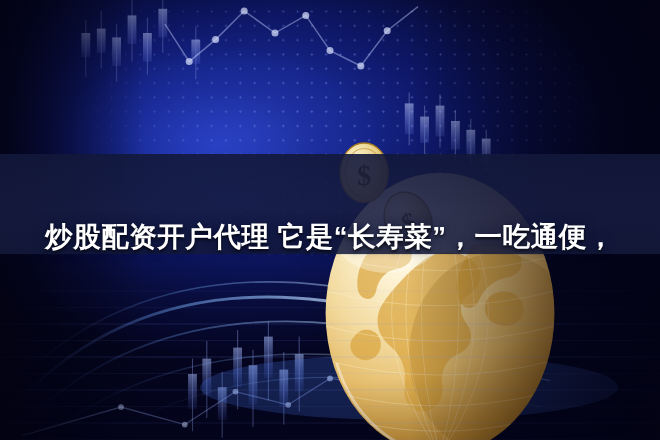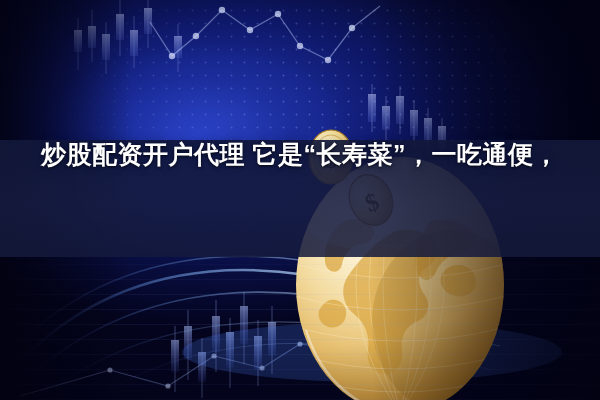--- a/index.html
+++ b/index.html
@@ -47,24 +47,24 @@
     background-image:repeating-linear-gradient(0deg, rgba(120,150,255,.10) 0px, rgba(120,150,255,.10) 1px, rgba(0,0,0,0) 1px, rgba(0,0,0,0) 15px);
     -webkit-mask-image:linear-gradient(180deg, rgba(0,0,0,0) 60%, #000 78%, rgba(0,0,0,.5) 100%);
             mask-image:linear-gradient(180deg, rgba(0,0,0,0) 60%, #000 78%, rgba(0,0,0,.5) 100%);
   }
 
   svg.layer{overflow:visible;}
 
   
   #headline-band{
     position:absolute;left:0;right:0;
-    top:140px;height:117px;
+    top:140px;height:91px;
     background:linear-gradient(180deg, rgba(18,24,58,.90) 0%, rgba(22,28,64,.88) 55%, rgba(20,26,60,.86) 100%);
     display:flex;flex-direction:column;
-    align-items:center;justify-content:space-between;
+    align-items:center;justify-content:flex-end;
     gap:2px;
   }
   .headline-line{
     color:#ffffff;
     font-size:25px;
     font-weight:bold;
     letter-spacing:.5px;
     line-height:1.18;
     white-space:nowrap;
     text-shadow:0 1px 3px rgba(0,0,0,.75), 0 0 10px rgba(10,18,60,.9);

